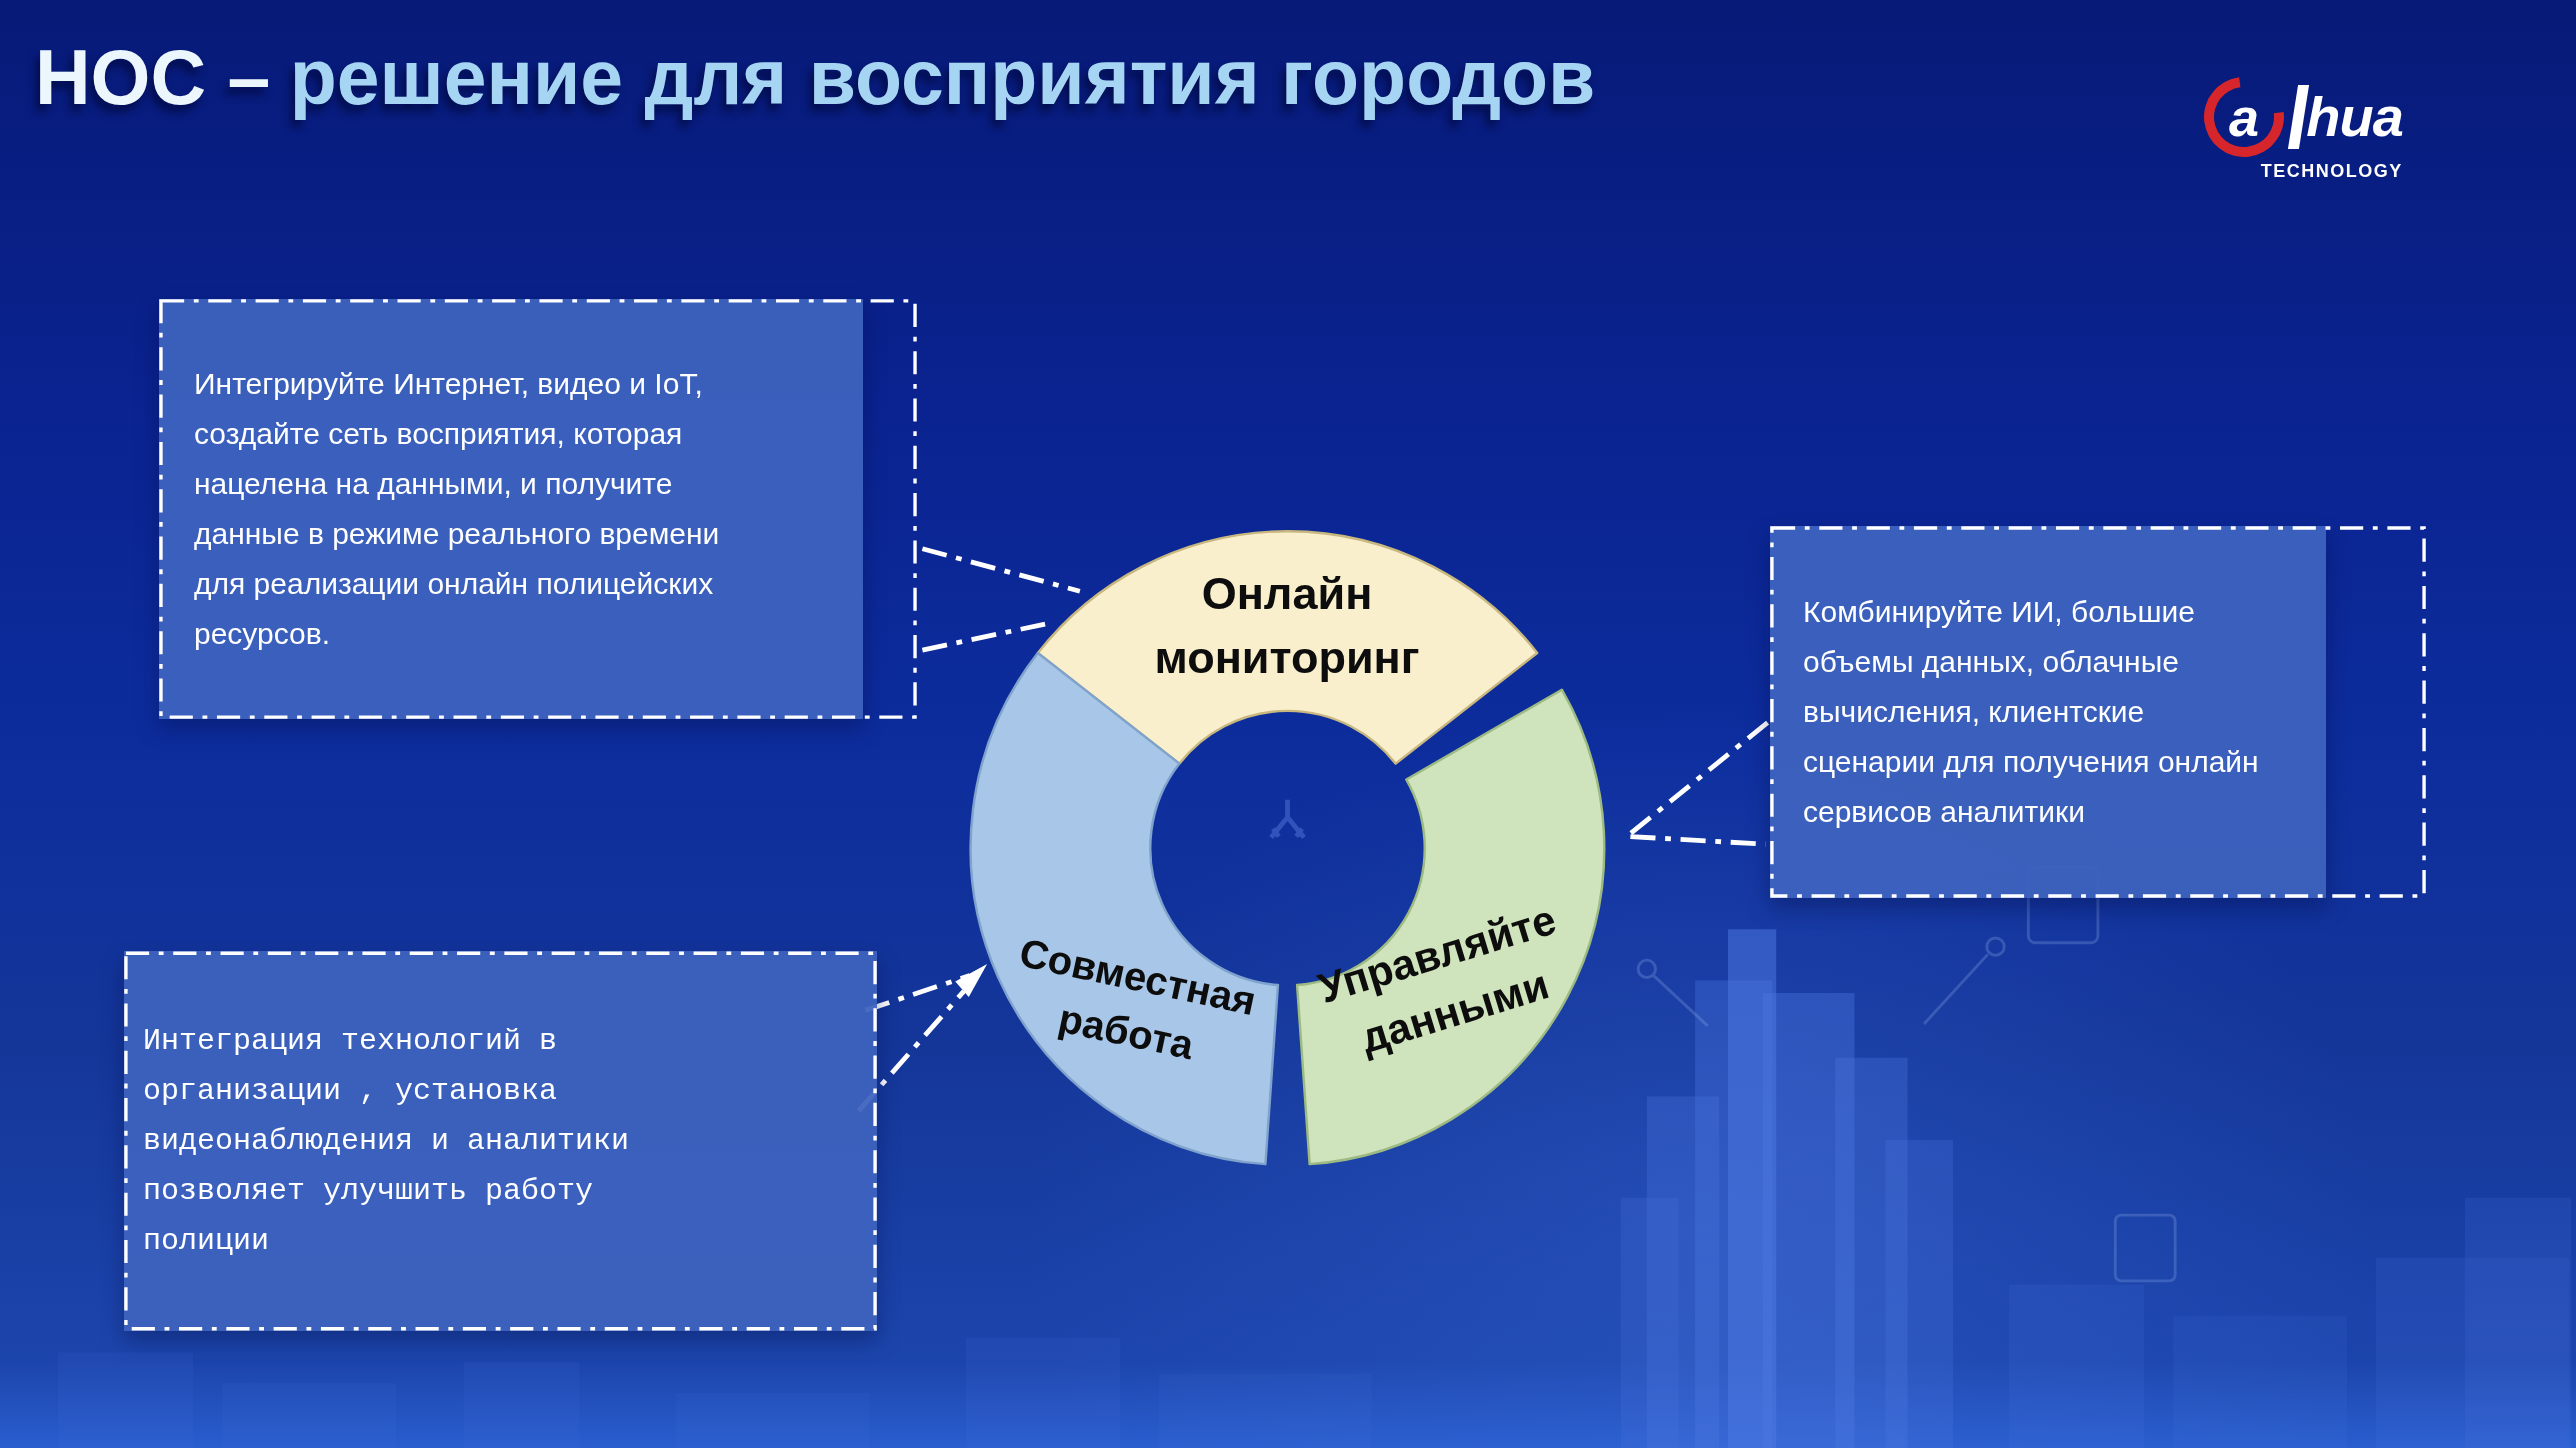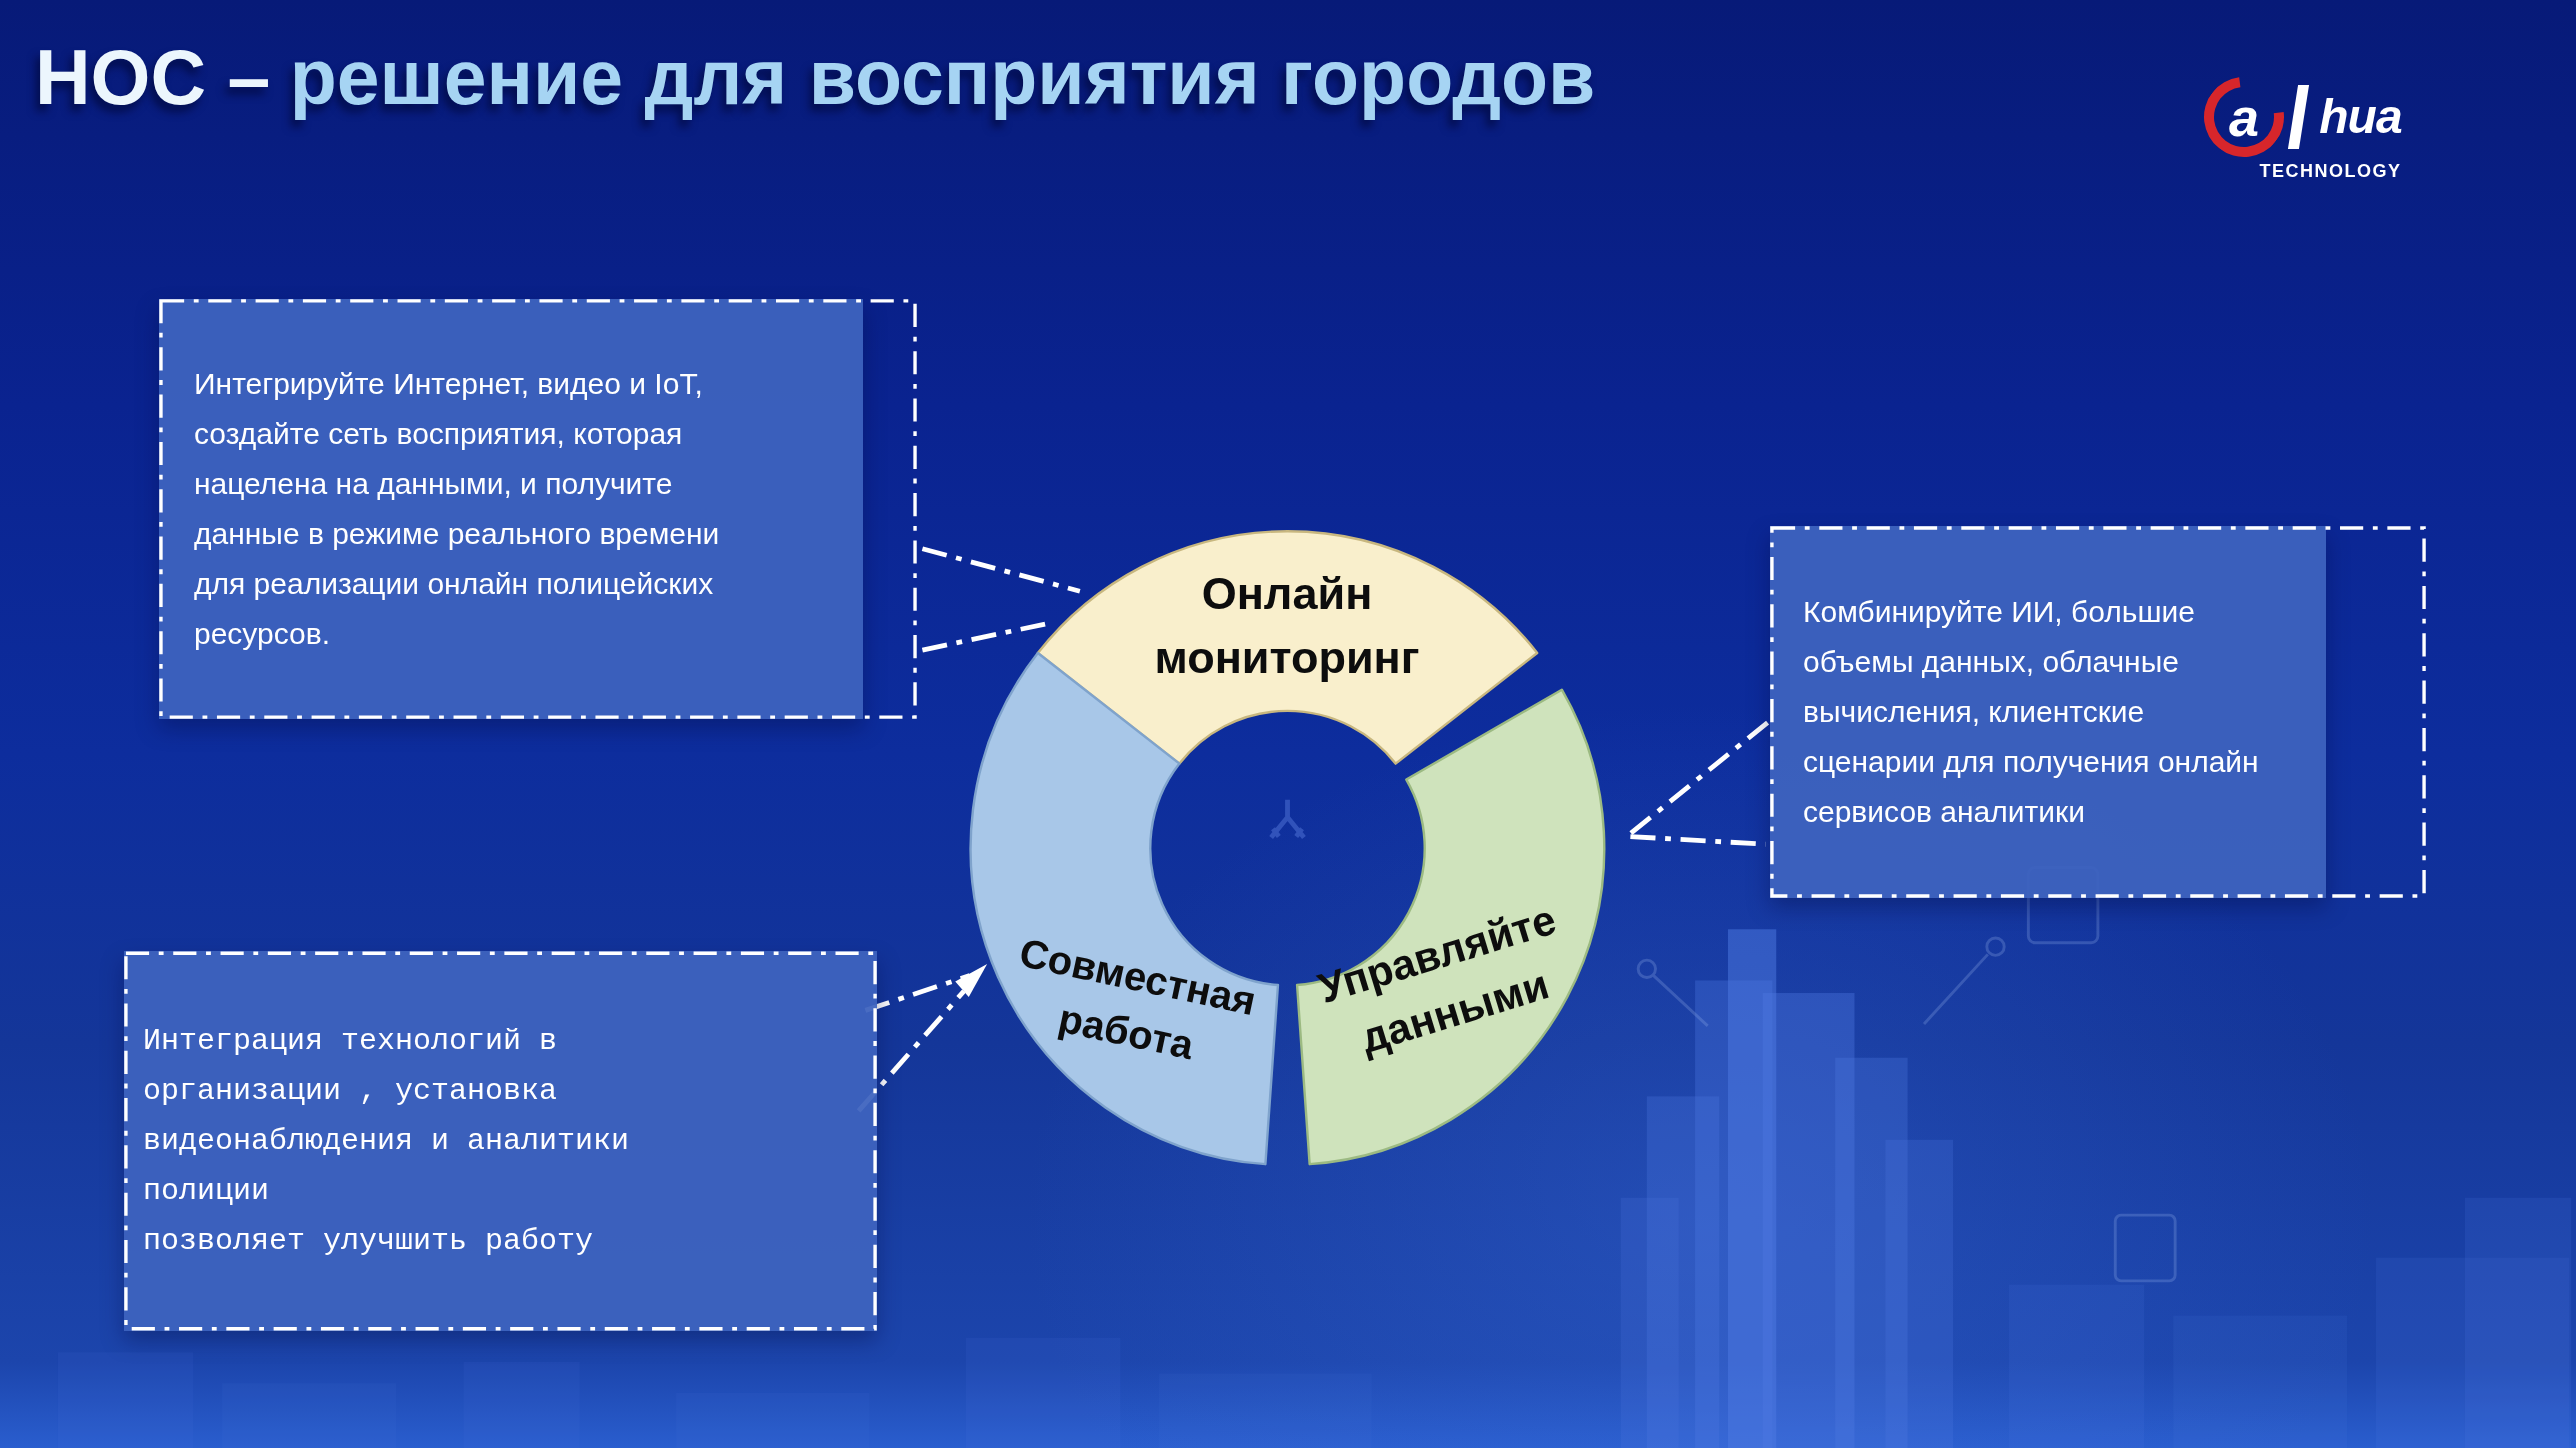--- a/index.html
+++ b/index.html
@@ -17,21 +17,21 @@
   .title-white{color:#ecf6fd;}
   .title-blue{color:#a6d4f3;margin-left:19.3px;}
 
   
   .logo{position:absolute;left:2204px;top:75px;color:#fff;}
   .logo-row{display:flex;align-items:center;height:83px;}
   .logo-a{width:60px;height:60px;border:10.6px solid #d7262b;border-top-color:transparent;border-radius:50%;
           transform:rotate(38deg);display:flex;align-items:center;justify-content:center;}
   .logo-a span{transform:rotate(-38deg);font-size:54px;font-weight:800;font-style:italic;line-height:1;}
   .logo-stem{display:inline-block;width:10.6px;height:64px;background:#fff;transform:skewX(-9deg);margin-left:8.7px;}
-  .logo-word{font-size:48px;font-weight:800;font-style:italic;letter-spacing:-1px;margin-left:16px;line-height:1;}
+  .logo-word{font-size:56px;font-weight:800;font-style:italic;letter-spacing:-1px;margin-left:3px;line-height:1;}
   .logo-sub{font-size:18px;font-weight:600;letter-spacing:1.5px;margin-top:2.9px;text-align:right;}
 
   
   .info-box{position:absolute;background:rgba(62,99,190,.94);box-shadow:0 9.7px 21px rgba(2,8,60,.35);}
   .box-frame{position:absolute;left:0;top:0;}
   .box-lines{position:relative;height:100%;display:flex;flex-direction:column;justify-content:center;
              box-sizing:border-box;color:#fff;font-size:30px;line-height:50px;}
   .box-tl{left:159px;top:299px;width:704px;height:420px;}
   .box-tl .box-lines{padding:0 25px 0 35px;}
   .box-r{left:1770px;top:526px;width:556px;height:372px;}
@@ -129,22 +129,22 @@
   </div>
 
   <div class="info-box box-bl">
     <svg class="box-frame" width="753" height="380" viewBox="0 0 780 393">
       <rect x="2" y="2" width="776" height="389" fill="none" stroke="#ffffff" stroke-width="3.5" stroke-dasharray="24 10 5 10"></rect>
     </svg>
     <div class="box-lines">
       <div>Интеграция технологий в</div>
       <div>организации , установка</div>
       <div>видеонаблюдения и аналитики</div>
+      <div>позволяет улучшить работу</div>
       <div>полиции</div>
-      <div>позволяет улучшить работу</div>
     </div>
   </div>
 
   <div class="seg-label seg-online">
     <div>Онлайн</div>
     <div>мониторинг</div>
   </div>
   <div class="seg-label seg-collab">
     <div>Совместная</div>
     <div>работа</div>

